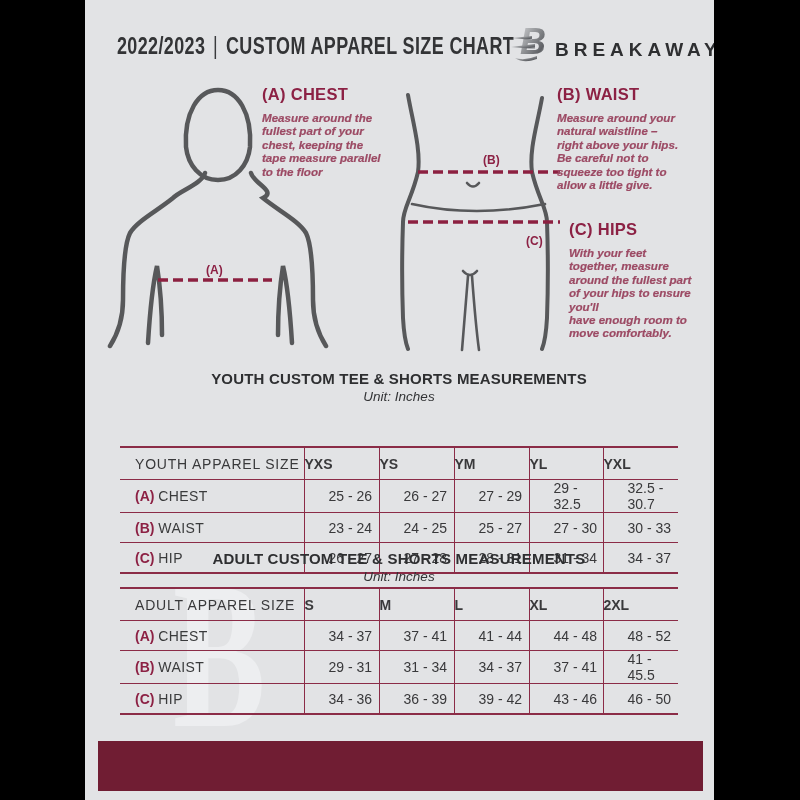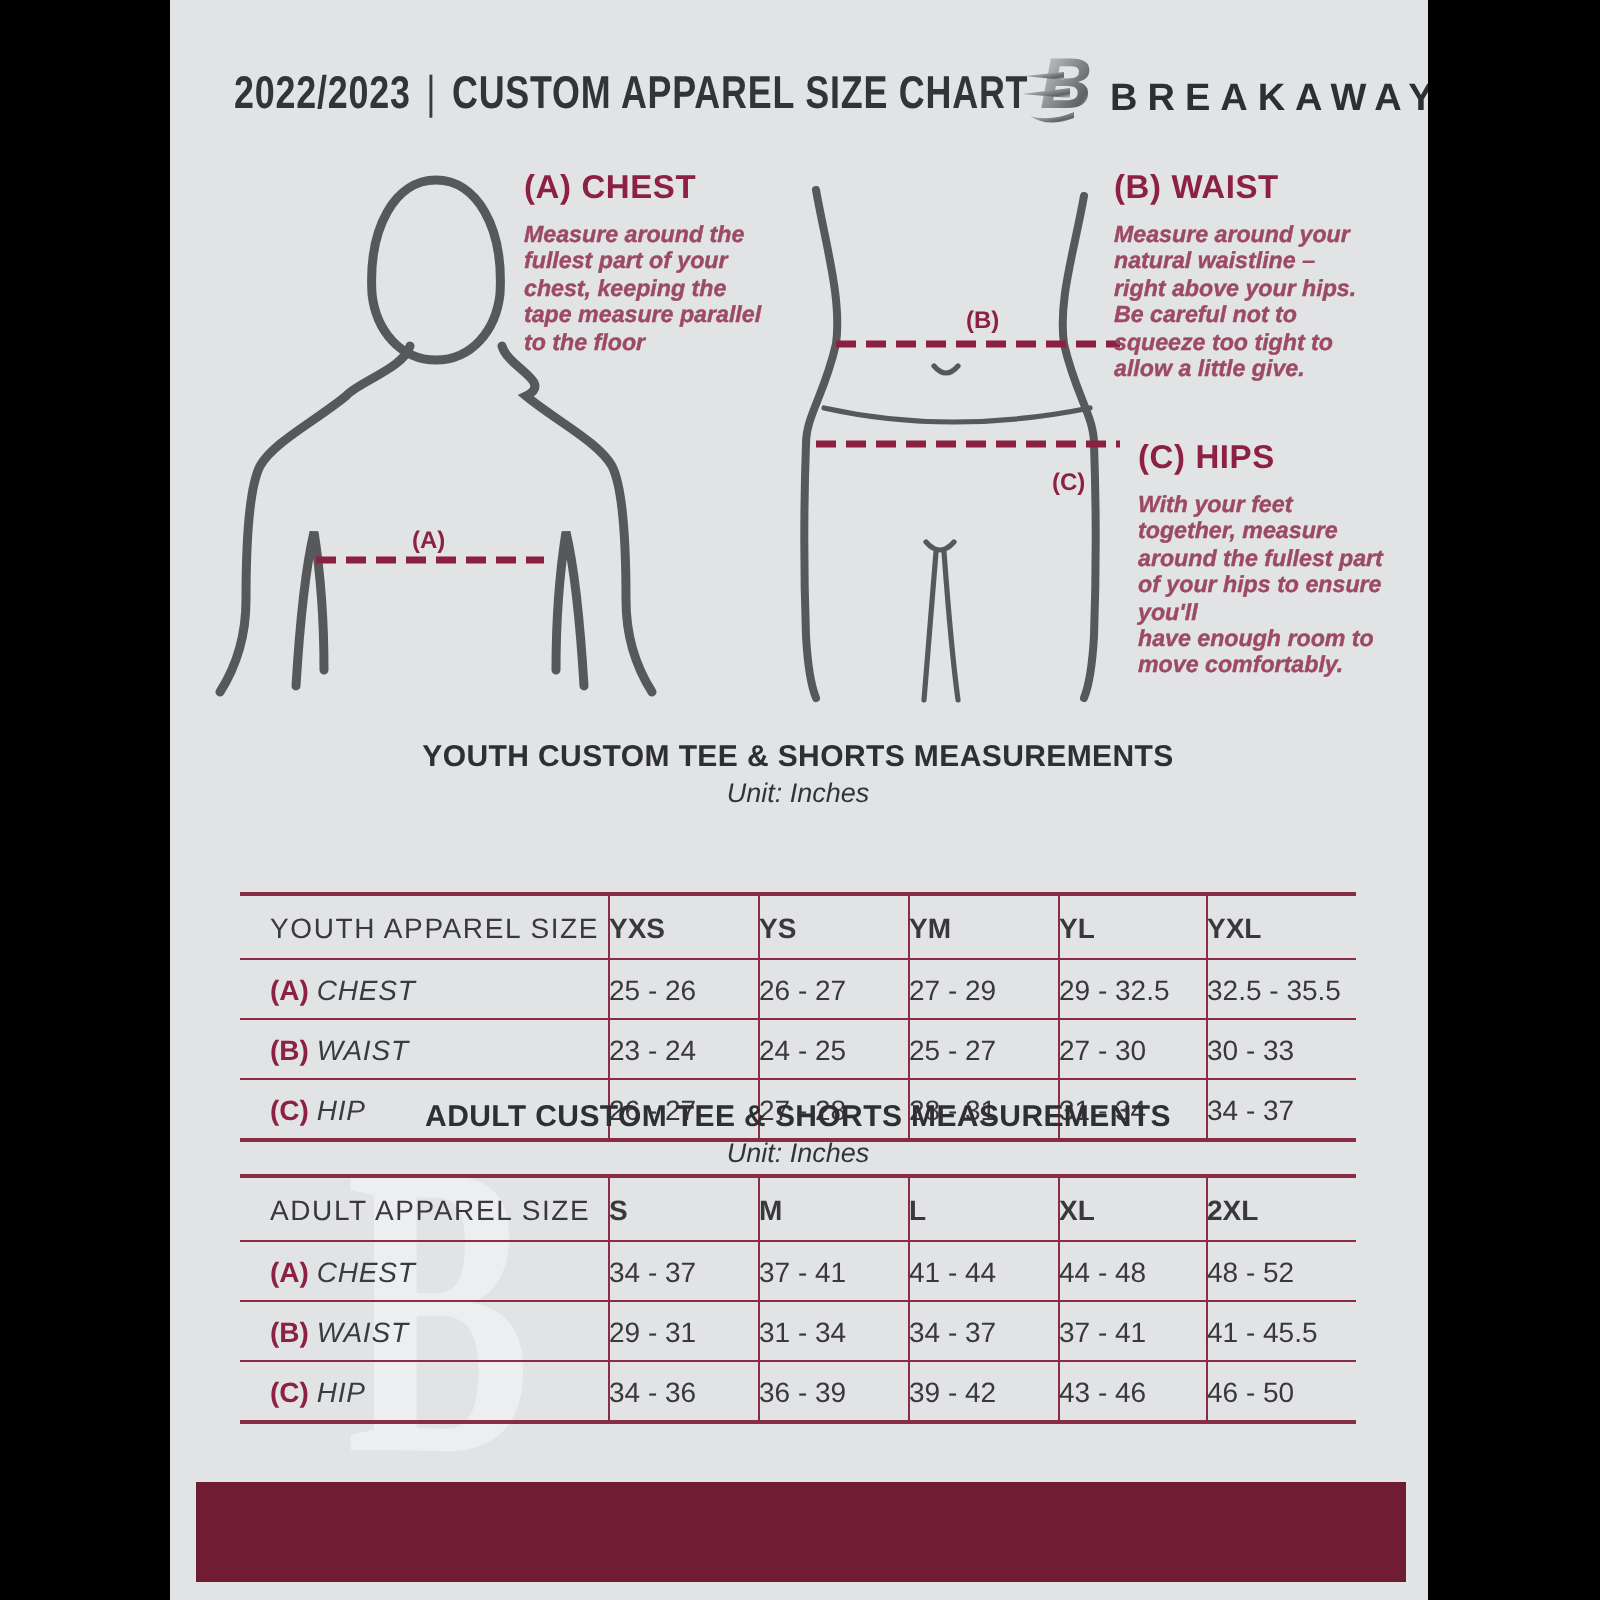--- a/index.html
+++ b/index.html
@@ -20,29 +20,29 @@
   .instr p{margin:7px 0 0 0;font-size:11.6px;line-height:13.4px;font-style:italic;
            color:#9c4a64;white-space:pre-line;font-weight:700;-webkit-text-stroke:.2px #9c4a64;}
 
   
   .sec-title{left:35px;width:558px;text-align:center;font-weight:700;font-size:15px;color:#2e2f31;letter-spacing:.2px;}
   .sec-unit{left:35px;width:558px;text-align:center;font-style:italic;font-size:13.5px;color:#333436;}
 
   
   table.size{border-collapse:collapse;table-layout:fixed;width:558px;background:transparent;}
   table.size{border-top:2px solid #8b2c47;border-bottom:2px solid #8b2c47;}
-  table.size tr+tr td{border-top:1.5px solid #8b2c47;}
+  table.size tr+tr td{border-top:1.5px solid #8b2c47;padding-left:24px;}
   table.size td+td{border-left:1.5px solid #8b2c47;}
   table.size td{padding:0;height:29px;text-align:left;font-size:14px;color:#39393b;}
   table.size tr.hrow td{height:31px;}
   table.size td.lbl{text-align:left;padding-left:15px;}
   .sizehdr{font-size:13.5px;color:#46474a;letter-spacing:.8px;}
   .sizecell{font-weight:700;font-size:15px;color:#2b2c2e;}
   .pfx{color:#8c2144;font-weight:700;}
-  .rowlbl{color:#3a3b3c;letter-spacing:.4px;font-style:italic;}
+  .rowlbl{color:#3a3b3c;letter-spacing:.4px;}
 
   
   .wmark{left:88px;top:550px;font-family:"Liberation Serif",serif;font-weight:700;font-size:210px;
          line-height:1;color:#edeef0;transform:scaleX(0.66);transform-origin:left top;z-index:0;}
   .overwm{z-index:2;}
 
   
   .bar{left:13px;top:741px;width:605px;height:50px;background:#701d33;z-index:3;}
 
   svg text{font-family:"Liberation Sans",sans-serif;}
@@ -149,21 +149,21 @@
       <td class="sizecell">YM</td>
       <td class="sizecell">YL</td>
       <td class="sizecell">YXL</td>
     </tr>
     <tr>
       <td class="lbl"><span class="pfx">(A)</span> <span class="rowlbl">CHEST</span></td>
       <td>25 - 26</td>
       <td>26 - 27</td>
       <td>27 - 29</td>
       <td>29 - 32.5</td>
-      <td>32.5 - 35.5</td>
+      <td>32.5 - 30.7</td>
     </tr>
     <tr>
       <td class="lbl"><span class="pfx">(B)</span> <span class="rowlbl">WAIST</span></td>
       <td>23 - 24</td>
       <td>24 - 25</td>
       <td>25 - 27</td>
       <td>27 - 30</td>
       <td>30 - 33</td>
     </tr>
     <tr>

